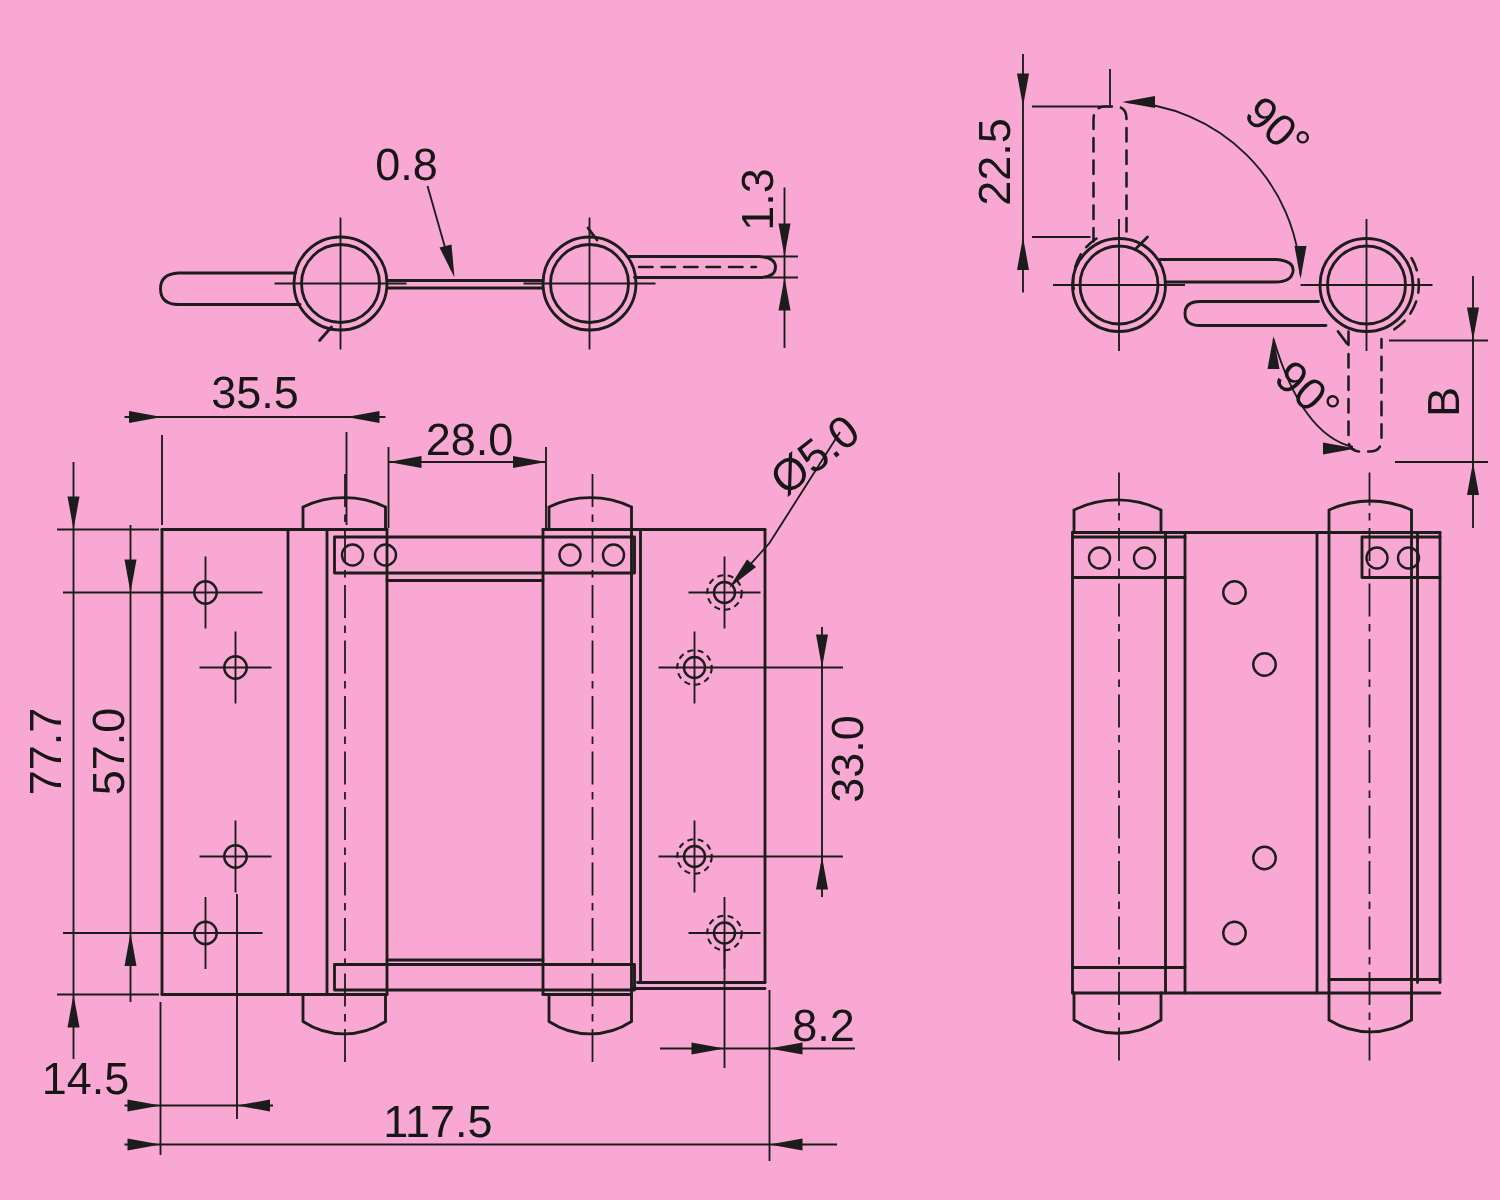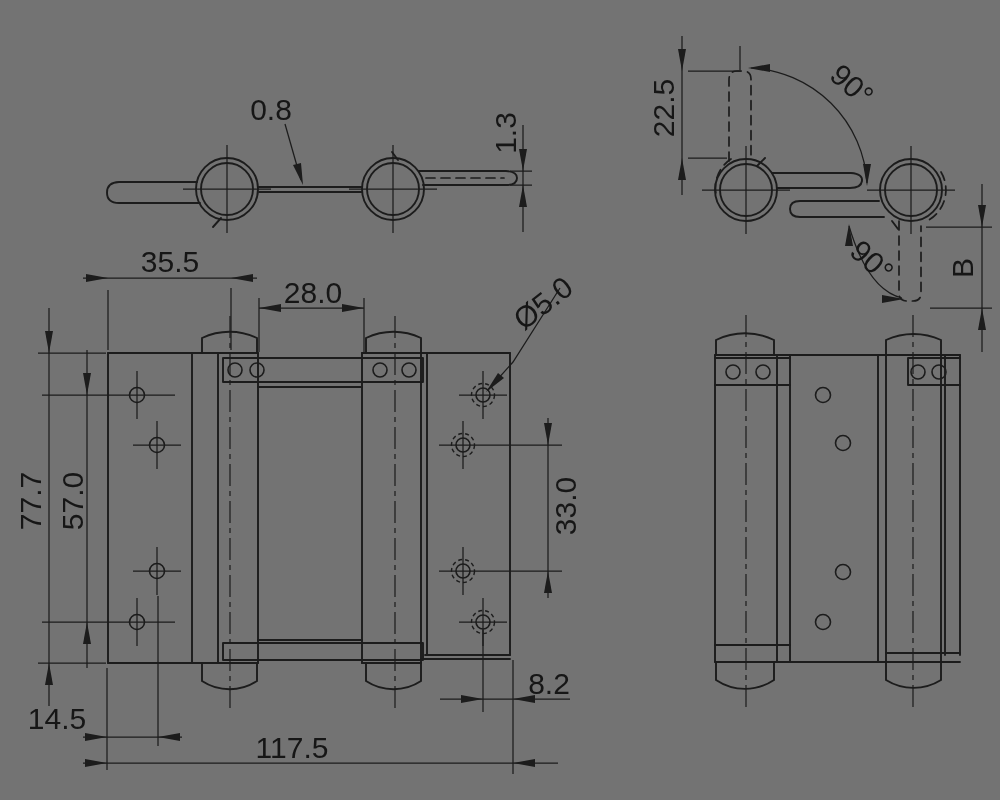--- a/index.html
+++ b/index.html
@@ -1,16 +1,16 @@
 <!DOCTYPE html>
 <html><head>
 <meta charset="utf-8">
 <style>
   html,body{margin:0;padding:0;background:#ffffff;}
-  .stage{width:1000px;height:800px;background:#737373;position:relative;overflow:hidden;}
+  .stage{width:1000px;height:800px;background:#f9a8d4;position:relative;overflow:hidden;}
   svg{display:block;}
   .obj *{stroke:#1c1c1c;stroke-width:1.9;fill:none;stroke-linecap:round;}
   .med *{stroke:#1c1c1c;stroke-width:1.6;fill:none;}
   .thin *{stroke:#1c1c1c;stroke-width:1.25;fill:none;}
   .cl *{stroke:#1c1c1c;stroke-width:1.2;fill:none;stroke-dasharray:22 5 5 5;}
   .hid *{stroke:#1c1c1c;stroke-width:1.7;fill:none;stroke-dasharray:9 6;stroke-linecap:round;}
   .hid2 *{stroke:#1c1c1c;stroke-width:1.4;fill:none;stroke-dasharray:4 3;}
   .arr polygon{fill:#1c1c1c;stroke:none;}
   text{font-family:"Liberation Sans",sans-serif;font-size:30px;fill:#161616;}
 </style>

